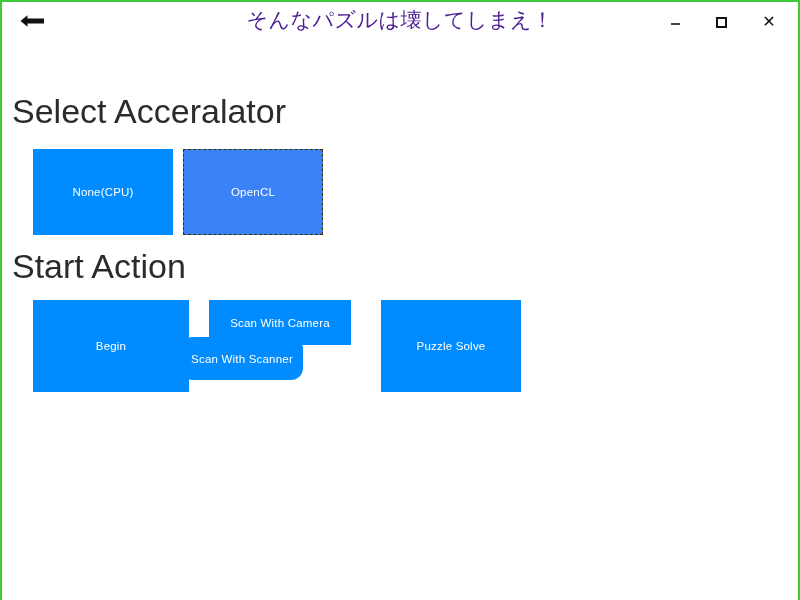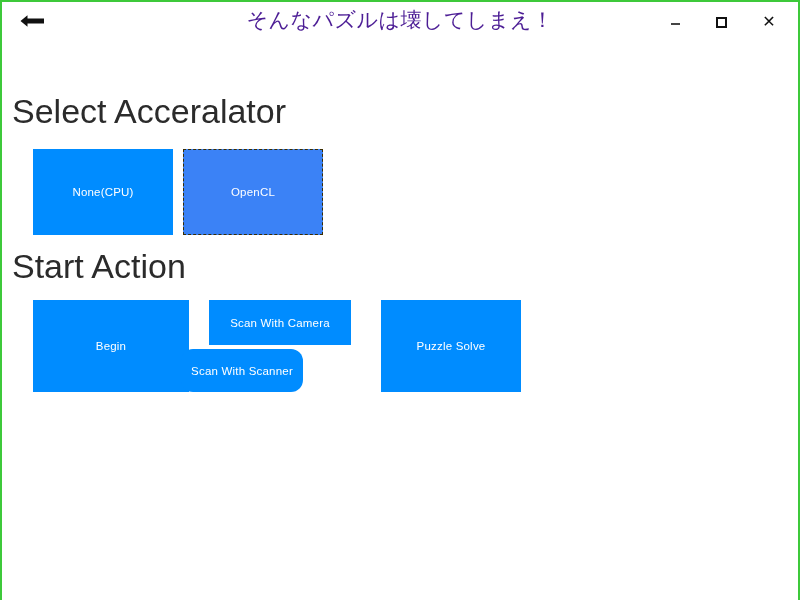--- a/index.html
+++ b/index.html
@@ -137,21 +137,21 @@
     border: 1px dashed #3b2d00;
   }
 
   
   #tile-none-cpu { left: 31px; top: 107px; width: 140px; height: 86px; }
   #tile-opencl   { left: 181px; top: 107px; width: 140px; height: 86px; }
 
   
   #tile-begin             { left: 31px;  top: 258px; width: 156px; height: 92px; }
   #tile-scan-with-camera  { left: 179px; top: 258px; width: 142px; height: 45px; margin-left: 28px; }
-  #tile-scan-with-scanner { left: 179px; top: 307px; width: 122px; height: 43px; border-radius: 12px; }
+  #tile-scan-with-scanner { left: 179px; top: 295px; width: 122px; height: 43px; border-radius: 12px; }
   #tile-puzzle-solve      { left: 331px; top: 258px; width: 140px; height: 92px; margin-left: 48px; }
 
   #workspace-blank {
     position: absolute;
     left: 0;
     top: 360px;
     width: 796px;
     height: 236px;
     background: #ffffff;
   }

